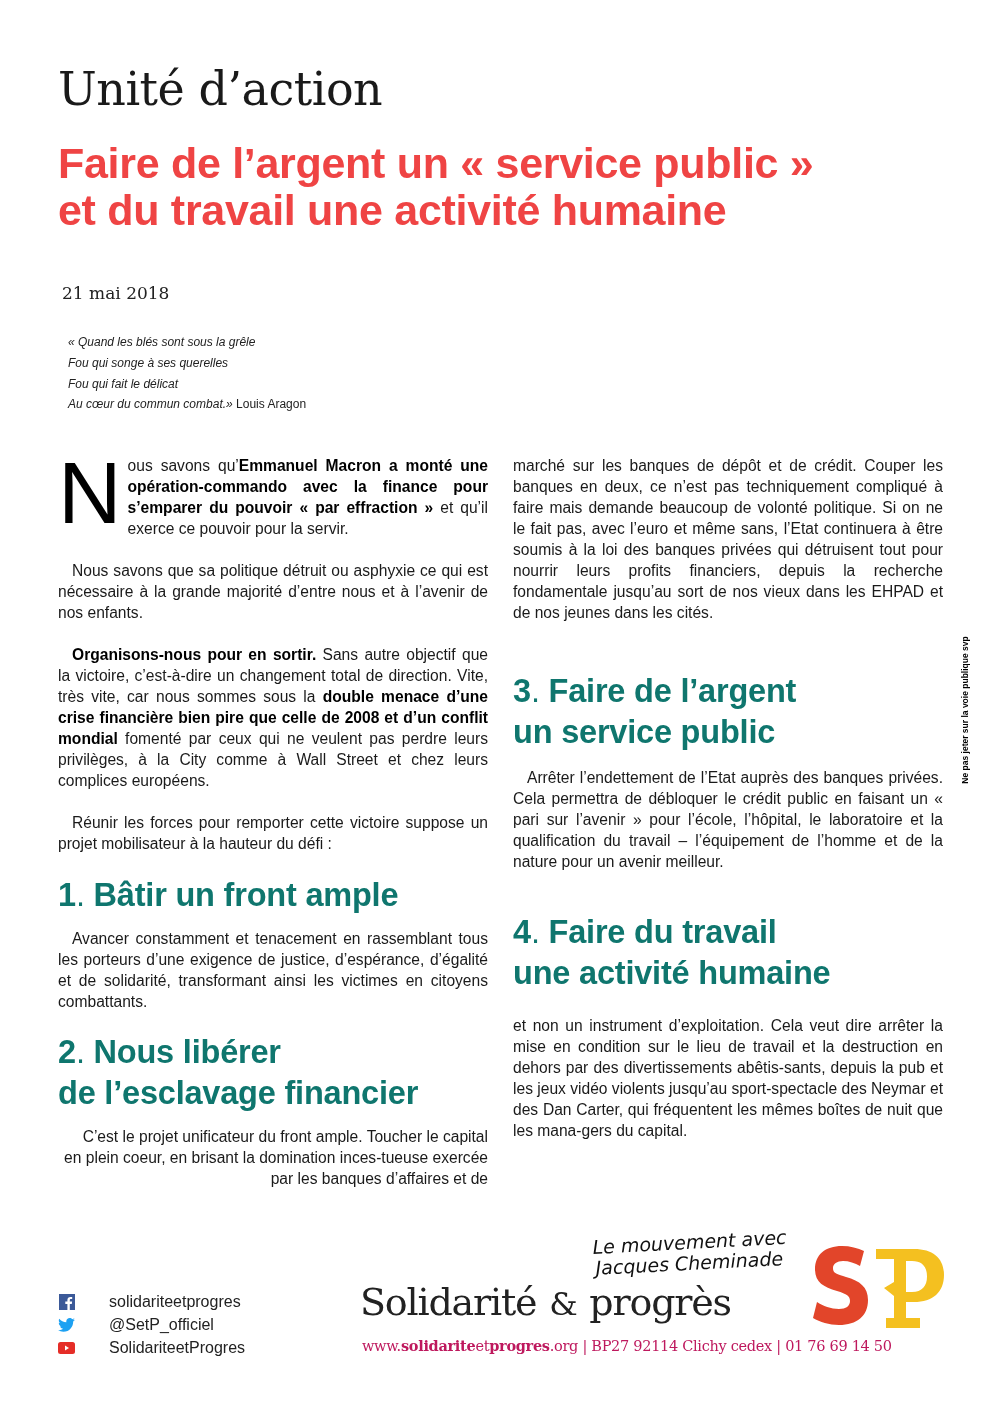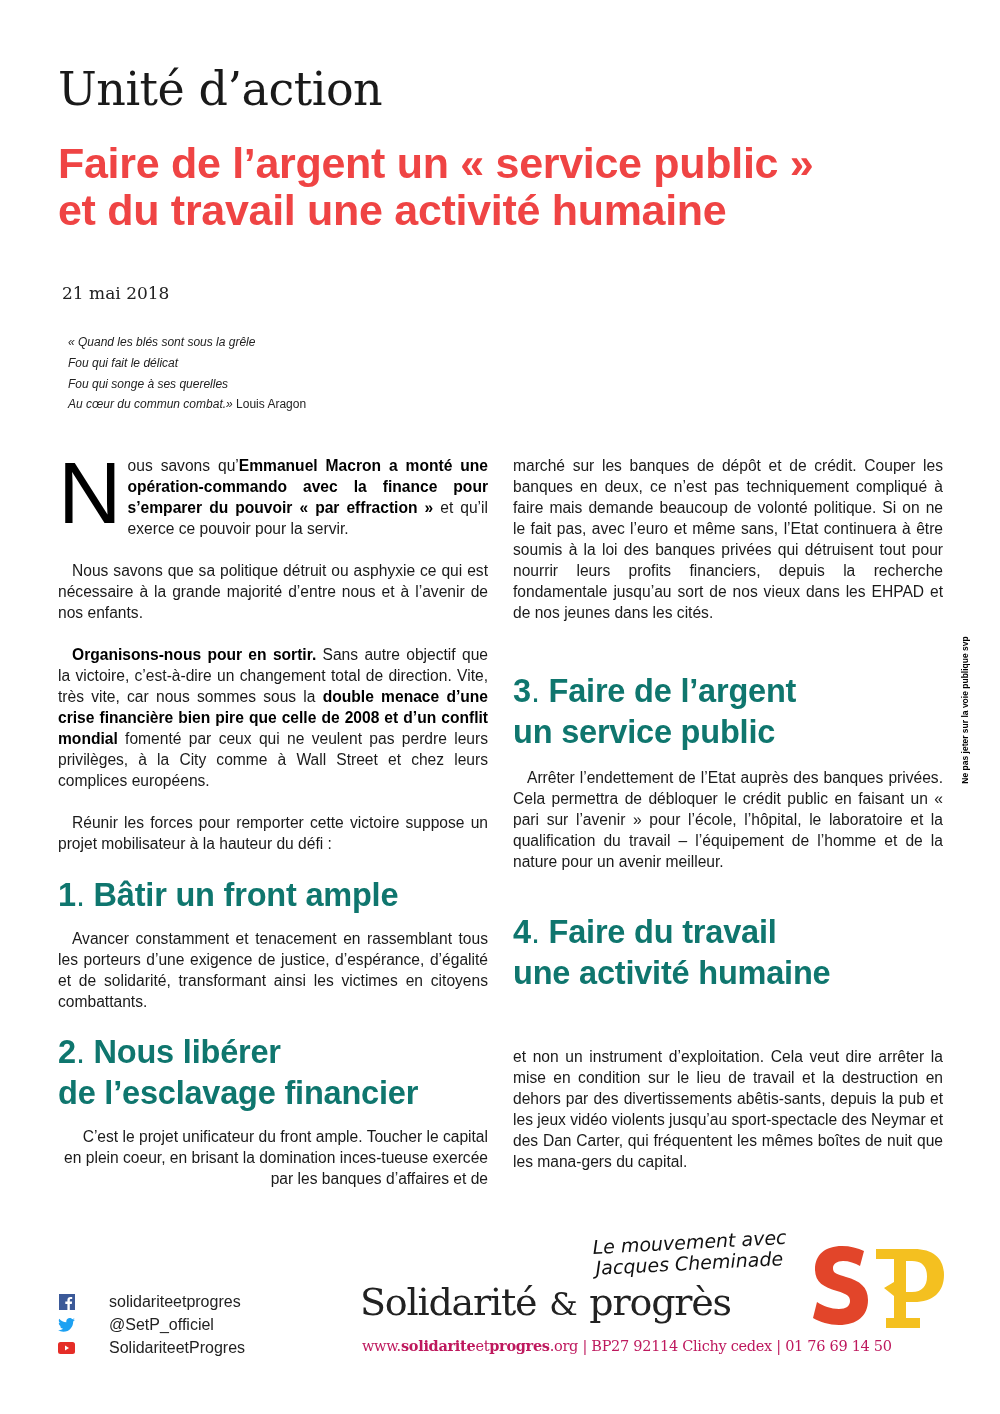--- a/index.html
+++ b/index.html
@@ -54,22 +54,22 @@
 
 <div class="kicker">Unité d’action</div>
 <h1 class="headline" style="margin:0;">
   <span>Faire de l’argent un « service public »</span>
   <span>et du travail une activité humaine</span>
 </h1>
 <div class="date">21 mai 2018</div>
 
 <div class="poem">
   <span class="line">« Quand les blés sont sous la grêle</span>
+  <span class="line">Fou qui songe à ses querelles</span>
   <span class="line">Fou qui fait le délicat</span>
-  <span class="line">Fou qui songe à ses querelles</span>
   <span class="line"><span>Au cœur du commun combat.»</span><span class="author"> Louis Aragon</span></span>
 </div>
 
 <div class="col col-left">
   <p class="para lead-para">
     <span class="dropcap">N</span><span>ous savons qu’</span><b>Emmanuel Macron a monté une opération-commando avec la finance pour s’emparer du pouvoir « par effraction »</b><span> et qu’il exerce ce pouvoir pour la servir.</span>
   </p>
   <p class="para">Nous savons que sa politique détruit ou asphyxie ce qui est nécessaire à la grande majorité d’entre nous et à l’avenir de nos enfants.</p>
   <p class="para"><b>Organisons-nous pour en sortir.</b><span> Sans autre objectif que la victoire, c’est-à-dire un changement total de direction. Vite, très vite, car nous sommes sous la </span><b>double menace d’une crise financière bien pire que celle de 2008 et d’un conflit mondial</b><span> fomenté par ceux qui ne veulent pas perdre leurs privilèges, à la City comme à Wall Street et chez leurs complices européens.</span></p>
   <p class="para" style="">Réunir les forces pour remporter cette victoire suppose un projet mobilisateur à la hauteur du défi :</p>
@@ -88,21 +88,21 @@
 
 <div class="col col-right">
   <p class="para noindent" style="margin-bottom:48px;">marché sur les banques de dépôt et de crédit. Couper les banques en deux, ce n’est pas techniquement compliqué à faire mais demande beaucoup de volonté politique. Si on ne le fait pas, avec l’euro et même sans, l’Etat continuera à être soumis à la loi des banques privées qui détruisent tout pour nourrir leurs profits financiers, depuis la recherche fondamentale jusqu’au sort de nos vieux dans les EHPAD et de nos jeunes dans les cités.</p>
 
   <h2 class="sec-title" style="margin-bottom:14px;">
     <span class="l"><span class="num">3</span><span class="dot">. </span><span>Faire de l’argent</span></span>
     <span class="l">un service public</span>
   </h2>
   <p class="para" style="margin-bottom:40px;">Arrêter l’endettement de l’Etat auprès des banques privées. Cela permettra de débloquer le crédit public en faisant un « pari sur l’avenir » pour l’école, l’hôpital, le laboratoire et la qualification du travail – l’équipement de l’homme et de la nature pour un avenir meilleur.</p>
 
-  <h2 class="sec-title" style="margin-bottom:52px;">
+  <h2 class="sec-title" style="margin-bottom:21px;">
     <span class="l"><span class="num">4</span><span class="dot">. </span><span>Faire du travail</span></span>
     <span class="l">une activité humaine</span>
   </h2>
   <p class="para noindent">et non un instrument d’exploitation.  Cela veut dire arrêter la mise en condition sur le lieu de travail et la destruction en dehors par des divertissements abêtis-sants, depuis la pub et les jeux vidéo violents jusqu’au sport-spectacle des Neymar et des Dan Carter, qui fréquentent les mêmes boîtes de nuit que les mana-gers du capital.</p>
 </div>
 
 <div class="side-note">
   <span>Ne pas jeter sur la voie publique svp</span>
 </div>
 

